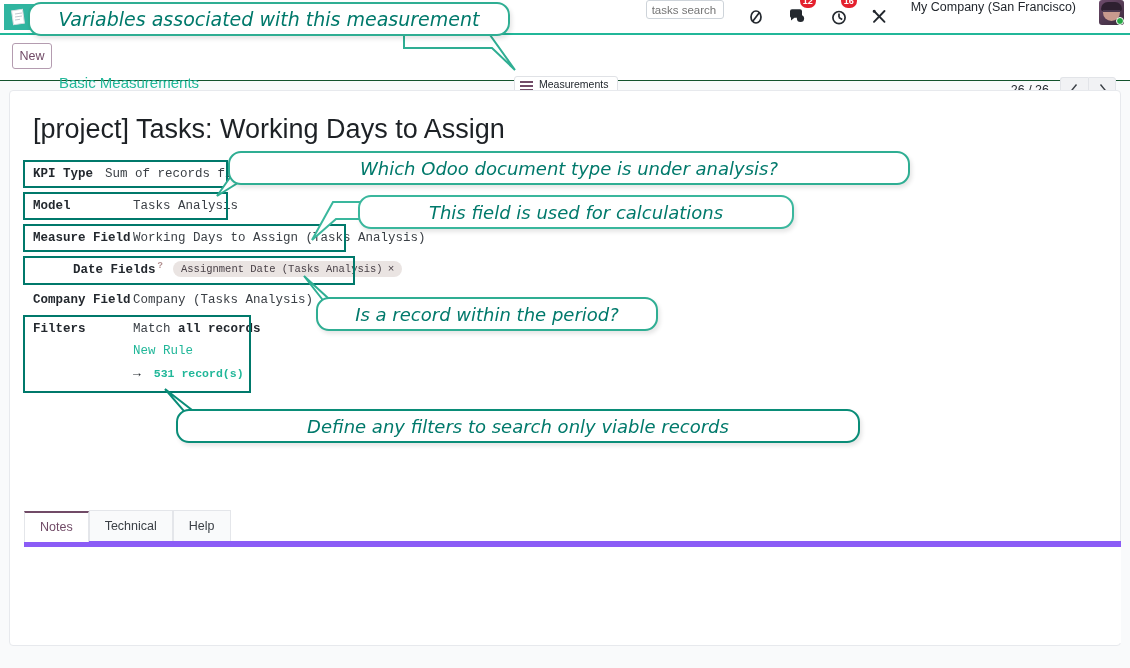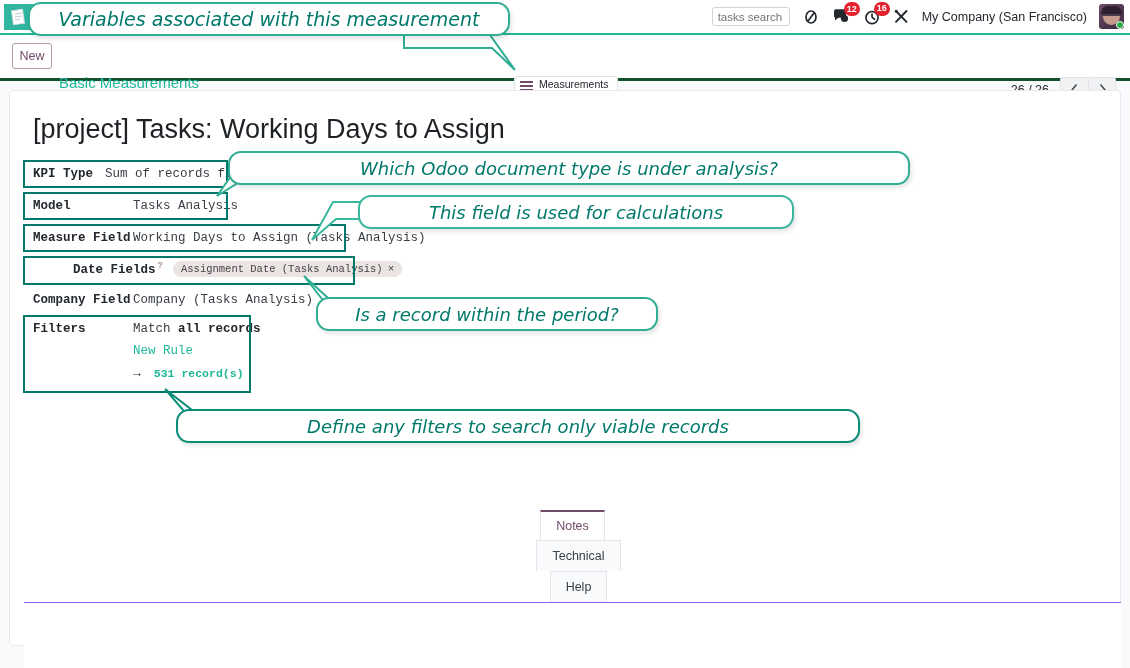--- a/index.html
+++ b/index.html
@@ -22,21 +22,21 @@
     background: #30b5a0;
     display: flex; align-items: center; justify-content: center;
     flex: none;
   }
   .app-logo svg { display: block; }
   .systray-left-text {
     font-size: 12.5px; color: #4a4f59; margin-left: 462px; flex: none;
   }
   .systray-right {
     position: absolute; right: 6px; top: 0; height: 33px;
-    display: flex; align-items: center; gap: 12px;
+    display: flex; gap: 23px;
   }
   .sys-search {
     width: 78px; height: 19px;
     border: 1px solid #ced4da; border-radius: 3px;
     background: #ffffff;
     font-size: 11.5px; color: #8d9299;
     padding: 0 5px; line-height: 17px;
     font-family: "Liberation Sans", sans-serif;
   }
   .sys-ico {
@@ -71,21 +71,21 @@
     border-top: 2px solid #4b3a50;
   }
   .avatar .online {
     position: absolute; right: 0px; bottom: 0px; width: 8px; height: 8px;
     border-radius: 50%; background: #28a745; border: 1px solid #fff;
   }
 
   
   .cp {
     position: absolute; left: 0; top: 33px; width: 1130px; height: 48px;
-    background: #ffffff; border-bottom: 3px solid #14532d;
+    background: #ffffff; border-bottom: 1px solid #14532d;
   }
   .cp-accent {
     position: absolute; left: 0; top: 0; width: 1130px; height: 2px;
     background: #21b799;
   }
   .btn-new {
     position: absolute; left: 12px; top: 10px;
     width: 40px; height: 26px;
     border: 1px solid #b49cb0; border-radius: 3px;
     background: #ffffff; color: #714b67;
@@ -164,26 +164,26 @@
   
   .hl {
     position: absolute; border: 2px solid #00796b; background: transparent;
     pointer-events: none;
   }
 
   
   .notebook {
     position: absolute; left: 14px; top: 419px; width: 1097px;
   }
-  .tabs { display: flex; align-items: center; border-bottom: 1px solid #8b5cf6; flex-direction: column; }
+  .tabs { display: flex; align-items: center; border-bottom: 6px solid #8b5cf6; }
   .tab {
     padding: 8px 15px 7px; font-size: 12.5px; cursor: pointer;
     border: 1px solid transparent; border-bottom: none; line-height: 15px;
   }
-  .tab.inactive { color: #3b4046; background: #f9fafb; border-color: #e4e6ea; margin-left: 12px; }
+  .tab.inactive { color: #3b4046; background: #f9fafb; border-color: #e4e6ea; }
   .tab.active {
     color: #714b67; background: #ffffff;
     border-color: #e4e6ea; border-top: 2px solid #714b67;
     margin-bottom: -1px; padding-top: 7px;
   }
   .tab-pane { height: 96px; background: #ffffff; }
 
   
   .bubble {
     position: absolute;

